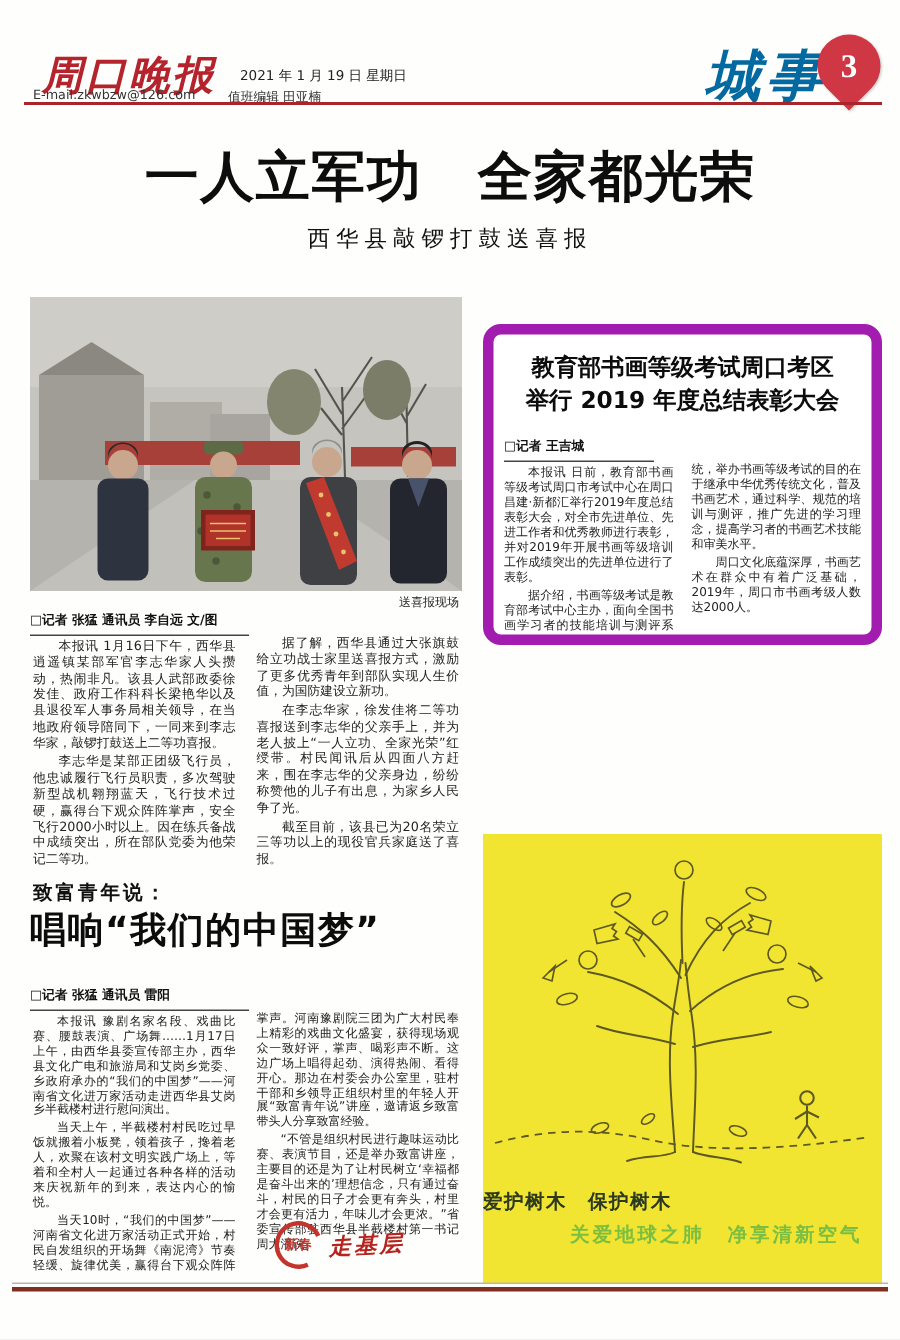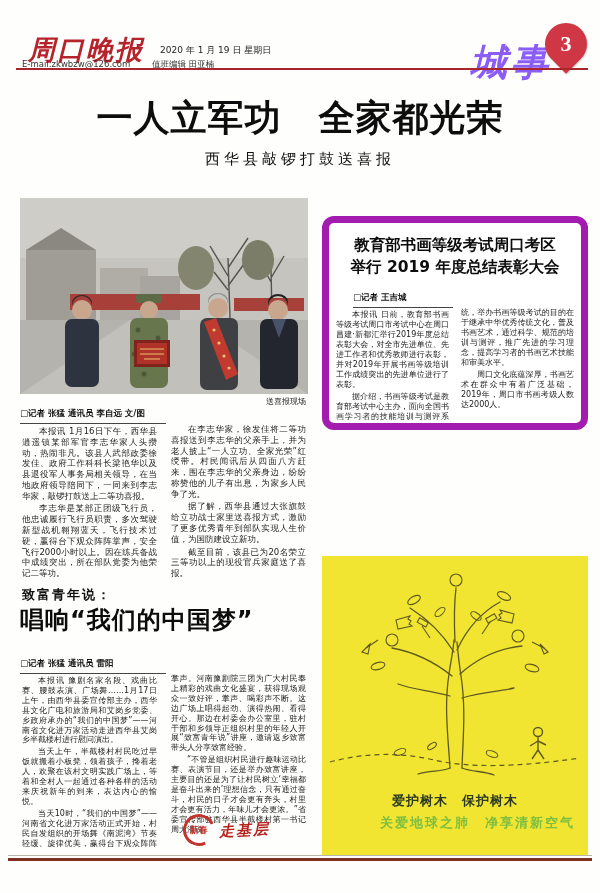--- a/index.html
+++ b/index.html
@@ -7,22 +7,22 @@
     position:relative;width:600px;height:893px;margin:0 auto;
     background:#fefefc;overflow:hidden;
     font-family:"DejaVu Sans",sans-serif;color:#1a1a1a;
   }
   
   .logo{position:absolute;left:28px;top:32px;font-family:"Liberation Serif",serif;
     font-size:27px;font-weight:bold;font-style:italic;color:#b5242c;letter-spacing:2px;}
   .hdate{position:absolute;left:160px;top:44px;font-size:9px;color:#222;}
   .hmail{position:absolute;left:22px;top:59px;font-size:8.5px;color:#333;}
   .heditor{position:absolute;left:140px;top:59px;font-size:8.5px;color:#333;margin-left:12px;}
-  .section-label{position:absolute;left:470px;top:38px;font-family:"Liberation Serif",serif;
-    font-size:37px;font-weight:bold;font-style:italic;color:#8b5cf6;letter-spacing:4px;}
+  .section-label{position:absolute;left:470px;top:26px;font-family:"Liberation Serif",serif;
+    font-size:37px;font-weight:bold;font-style:italic;color:#0369a1;letter-spacing:4px;}
   .pin{position:absolute;left:545px;top:23px;width:42px;height:42px;background:#ce3743;
     border-radius:50% 50% 50% 0;transform:rotate(-45deg);box-shadow:0 1px 2px rgba(0,0,0,.25);}
   .pin span{position:absolute;left:0;top:0;width:42px;height:42px;display:flex;
     align-items:center;justify-content:center;transform:rotate(45deg);
     color:#fff;font-size:22px;font-weight:bold;font-family:"Liberation Serif",serif;}
   .hrule{position:absolute;left:16px;top:68px;width:572px;height:2px;background:#a9252c;}
   
   .main-headline{position:absolute;left:0;top:94px;width:600px;text-align:center;
     font-family:"Liberation Serif",serif;font-size:36px;font-weight:bold;color:#0d0d0d;letter-spacing:1px;}
   .sub-headline{position:absolute;left:0;top:150px;width:600px;text-align:center;
@@ -37,55 +37,55 @@
   .cols{position:absolute;column-gap:10px;column-count:2;column-fill:auto;
     font-size:8.5px;line-height:1.27;text-align:justify;color:#222;overflow:hidden;}
   .cols p{margin:2px;text-indent:2em;}
   .lead-byline{left:20px;top:408px;width:146px;}
   .lead-cols{left:20px;top:424px;width:288px;height:160px;}
   
   .box{position:absolute;left:322px;top:216px;width:266px;height:214px;
     border:7px solid #a21caf;border-radius:12px;background:#fff;box-sizing:border-box;}
   .box-title{margin:12px 8px 0 8px;text-align:center;font-weight:bold;font-size:15.5px;
     line-height:1.3;color:#0c0c0c;}
-  .box-byline{left:353px;top:292px;width:100px;}
+  .box-byline{left:336px;top:292px;width:100px;}
   .box-cols{left:334px;top:308px;width:242px;height:116px;font-size:8px;line-height:1.25;column-gap:8px;}
   
   .kicker{position:absolute;left:22px;top:586px;font-family:"Liberation Serif",serif;
     font-size:13px;font-weight:bold;color:#111;letter-spacing:2px;}
   .second-headline{position:absolute;left:20px;top:604px;width:288px;text-align:left;
     font-size:24px;font-weight:bold;color:#0c0c0c;letter-spacing:1px;}
   .second-byline{left:20px;top:658px;width:146px;}
   .second-cols{left:20px;top:674px;width:288px;height:178px;font-size:8px;line-height:1.24;}
   
   .badge{position:absolute;left:183px;top:814px;display:flex;align-items:center;gap:4px;}
   .crescent{width:26px;height:26px;border-radius:50%;
     border:3px solid #c2342c;border-right-color:transparent;transform:rotate(20deg);
     display:flex;align-items:center;justify-content:center;}
   .crescent i{font-style:normal;transform:rotate(-20deg);font-size:9px;font-weight:bold;color:#c2342c;}
   .badge-script{font-family:"Liberation Serif",serif;font-size:15px;font-weight:bold;
     font-style:italic;color:#b5241f;letter-spacing:2px;transform:rotate(-3deg);}
   
   .poster{position:absolute;left:322px;top:556px;width:266px;height:300px;background:#f2e531;overflow:hidden;}
   .poster svg{position:absolute;left:0;top:0;}
-  .slogan1{position:absolute;left:0;top:236px;width:266px;text-align:center;
+  .slogan1{position:absolute;left:0;top:236px;width:266px;
     font-size:13px;font-weight:bold;color:#2c3a22;letter-spacing:1px;}
   .slogan2{position:absolute;left:0;top:258px;width:311px;text-align:center;
     font-size:13px;font-weight:bold;color:#7cbe41;letter-spacing:2px;}
   
   .brule1{position:absolute;left:8px;top:855px;width:584px;height:1px;background:#b9b5ad;}
   .brule2{position:absolute;left:8px;top:858px;width:584px;height:3px;background:#7e2f22;}
 </style>
 </head>
 <body>
 
 <div class="page">
 
   <div class="logo">周口晚报</div>
-  <div class="hdate">2020 年 1 月 19 日 星期日</div>
+  <div class="hdate">2021 年 1 月 19 日 星期日</div>
   <div class="hmail">E-mail:zkwbzw@126.com</div>
   <div class="heditor">值班编辑 田亚楠</div>
   <div class="section-label">城事</div>
   <div class="pin">
     <span>3</span>
   </div>
   <div class="hrule"></div>
 
   <h1 class="main-headline" style="margin:0">一人立军功　全家都光荣</h1>
   <div class="sub-headline">西华县敲锣打鼓送喜报</div>
@@ -151,22 +151,22 @@
       <rect x="240" y="121" width="38" height="70" rx="7" fill="#23262e"></rect>
       <polygon points="252,121 266,121 259,140" fill="#49526b"></polygon>
     </svg>
   </figure>
   <div class="photo-caption">送喜报现场</div>
 
   <div class="byline lead-byline">□记者 张猛 通讯员 李自远 文/图</div>
   <div class="cols lead-cols">
       <p>本报讯 1月16日下午，西华县逍遥镇某部军官李志华家人头攒动，热闹非凡。该县人武部政委徐发佳、政府工作科科长梁艳华以及县退役军人事务局相关领导，在当地政府领导陪同下，一同来到李志华家，敲锣打鼓送上二等功喜报。</p>
       <p>李志华是某部正团级飞行员，他忠诚履行飞行员职责，多次驾驶新型战机翱翔蓝天，飞行技术过硬，赢得台下观众阵阵掌声，安全飞行2000小时以上。因在练兵备战中成绩突出，所在部队党委为他荣记二等功。</p>
+      <p>据了解，西华县通过大张旗鼓给立功战士家里送喜报方式，激励了更多优秀青年到部队实现人生价值，为国防建设立新功。</p>
       <p>在李志华家，徐发佳将二等功喜报送到李志华的父亲手上，并为老人披上“一人立功、全家光荣”红绶带。村民闻讯后从四面八方赶来，围在李志华的父亲身边，纷纷称赞他的儿子有出息，为家乡人民争了光。</p>
-      <p>据了解，西华县通过大张旗鼓给立功战士家里送喜报方式，激励了更多优秀青年到部队实现人生价值，为国防建设立新功。</p>
       <p>截至目前，该县已为20名荣立三等功以上的现役官兵家庭送了喜报。</p>
     </div>
 
   <div class="box">
     <div class="box-title">教育部书画等级考试周口考区</div>
     <div class="box-title" style="margin-top:2px">举行 2019 年度总结表彰大会</div>
   </div>
   <div class="byline box-byline">□记者 王吉城</div>
   <div class="cols box-cols">
       <p>本报讯 日前，教育部书画等级考试周口市考试中心在周口昌建·新都汇举行2019年度总结表彰大会，对全市先进单位、先进工作者和优秀教师进行表彰，并对2019年开展书画等级培训工作成绩突出的先进单位进行了表彰。</p>

